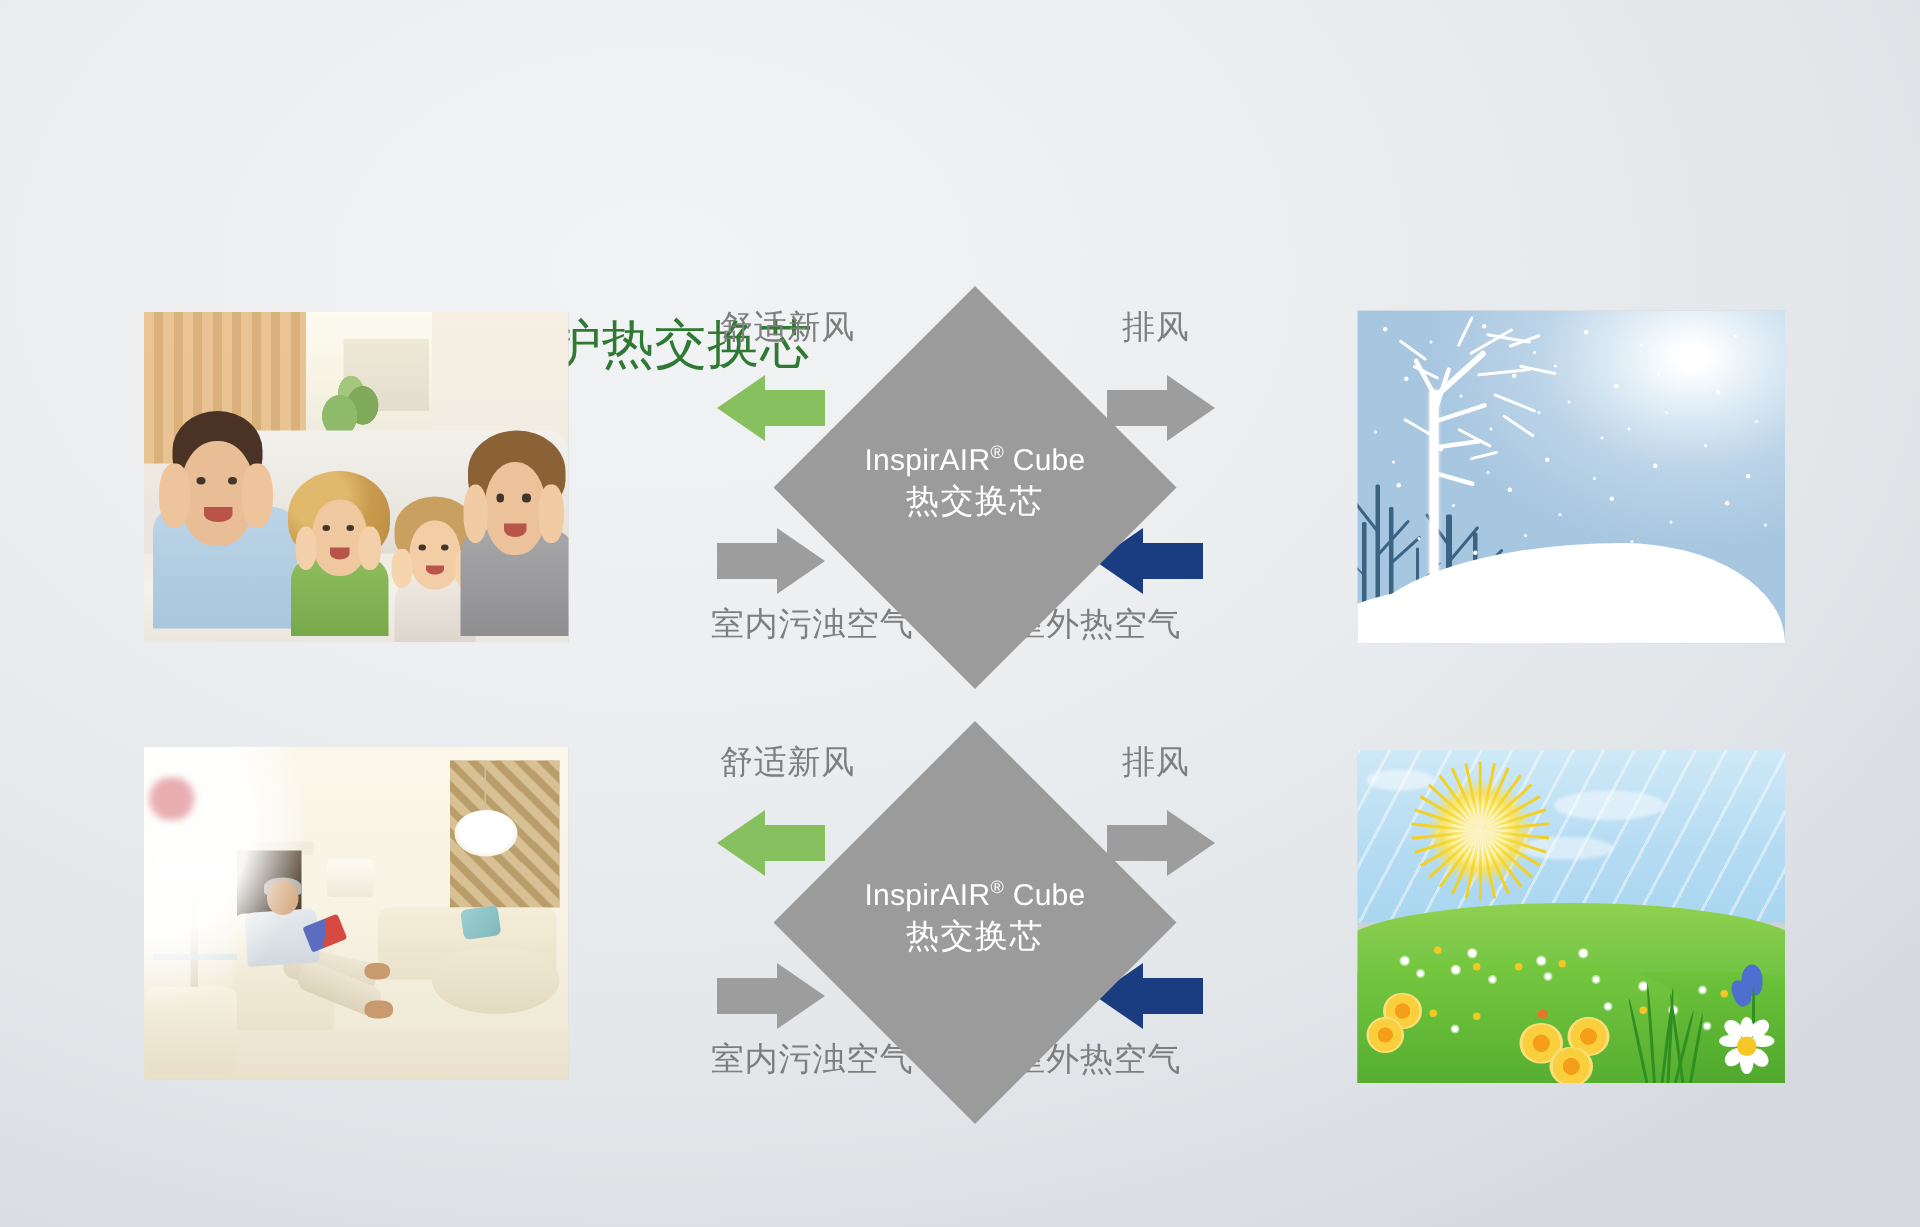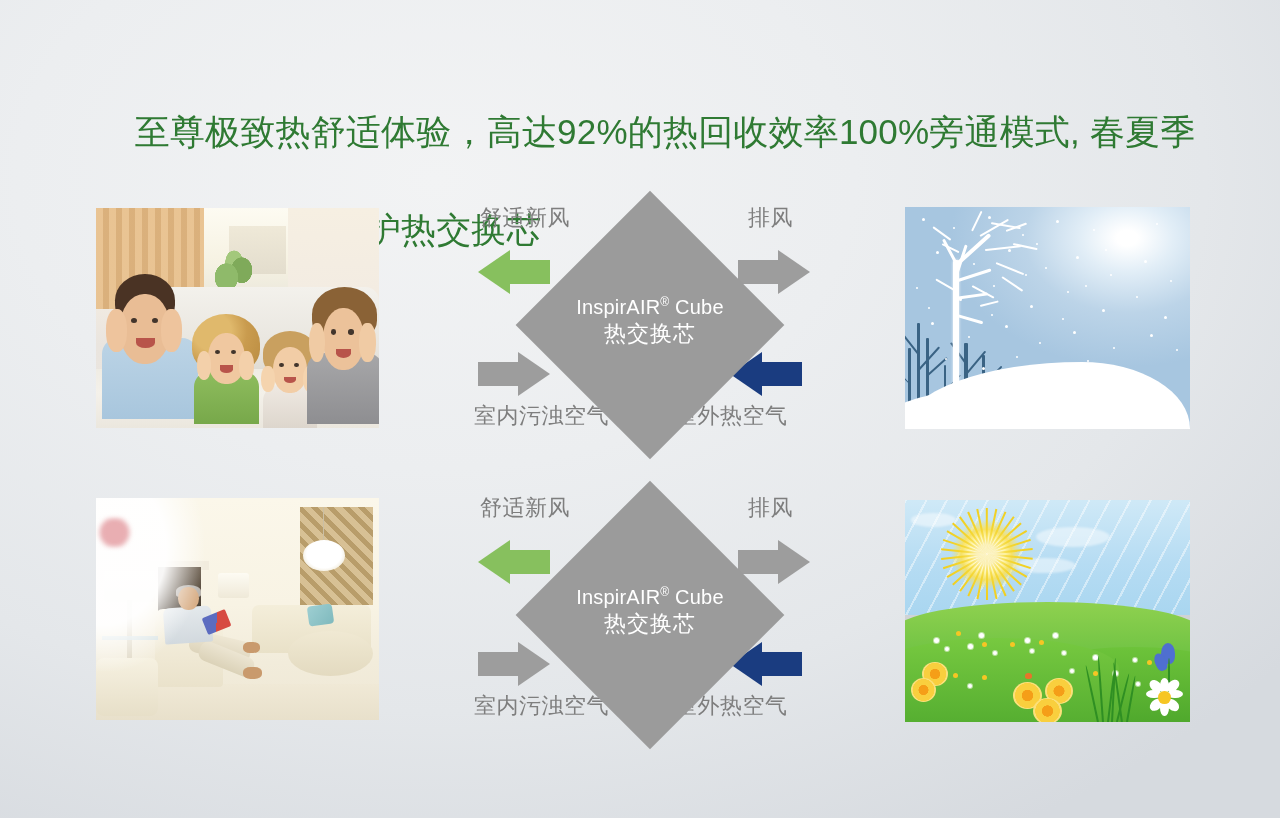--- a/index.html
+++ b/index.html
@@ -247,21 +247,21 @@
     white-space: nowrap;
     letter-spacing: .5px;
   }
 </style>
 </head>
 <body>
 
 <div id="slide">
 
   <div class="title">
-    <span>至尊极致热舒适体验，高达92%的热回收效率100%旁通模式, 春夏季</span><br>
+    <br>
     <span>节超低能耗, 保护热交换芯</span>
   </div>
 
   <div class="photo" style="left:96px; top:208px; width:283px; height:220px;">
     <div class="fam-bg"></div>
     <div class="fam-blind"></div>
     <div class="fam-window"></div>
     <div class="fam-window2"></div>
     <div class="fam-plant"></div>
     <div class="fam-sofa"></div>

